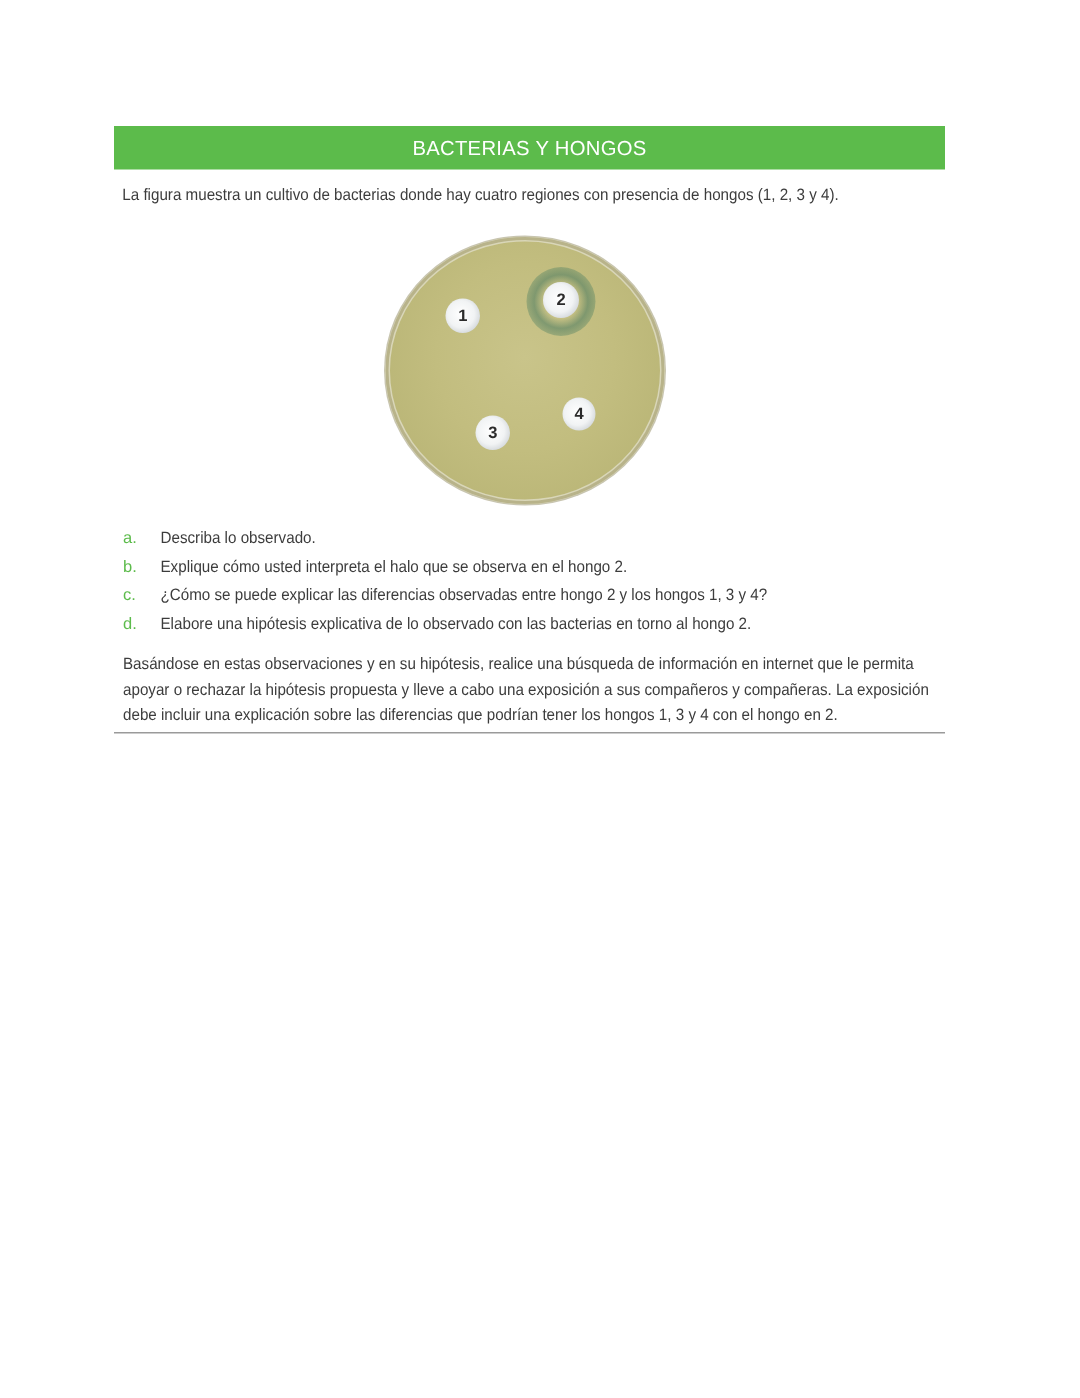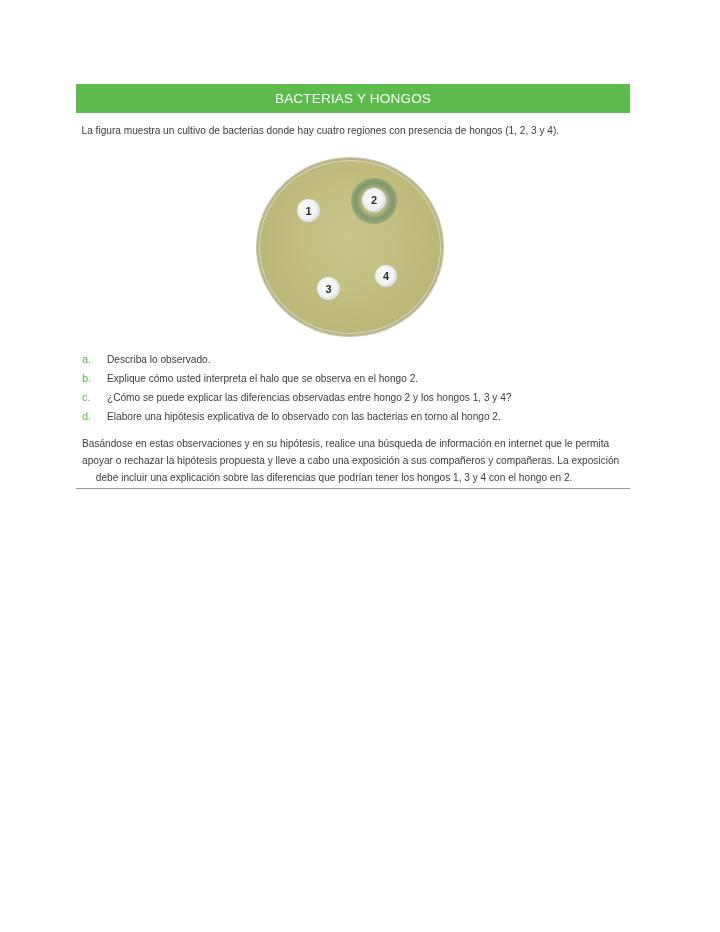--- a/index.html
+++ b/index.html
@@ -103,21 +103,20 @@
     }
     .closing {
       position: absolute;
       top: 351px; 
       left: 6px;
       width: 548px;
       font-family: "Liberation Sans", sans-serif;
       font-size: 11px;
       line-height: 17px;
       color: #3c3c3c;
-      text-align: center;
     }
     .closing-line {
       white-space: nowrap;
       transform: scaleX(0.92);
       transform-origin: left center;
       display: block;
     }
     .rule {
       position: absolute;
       top: 404px; 

